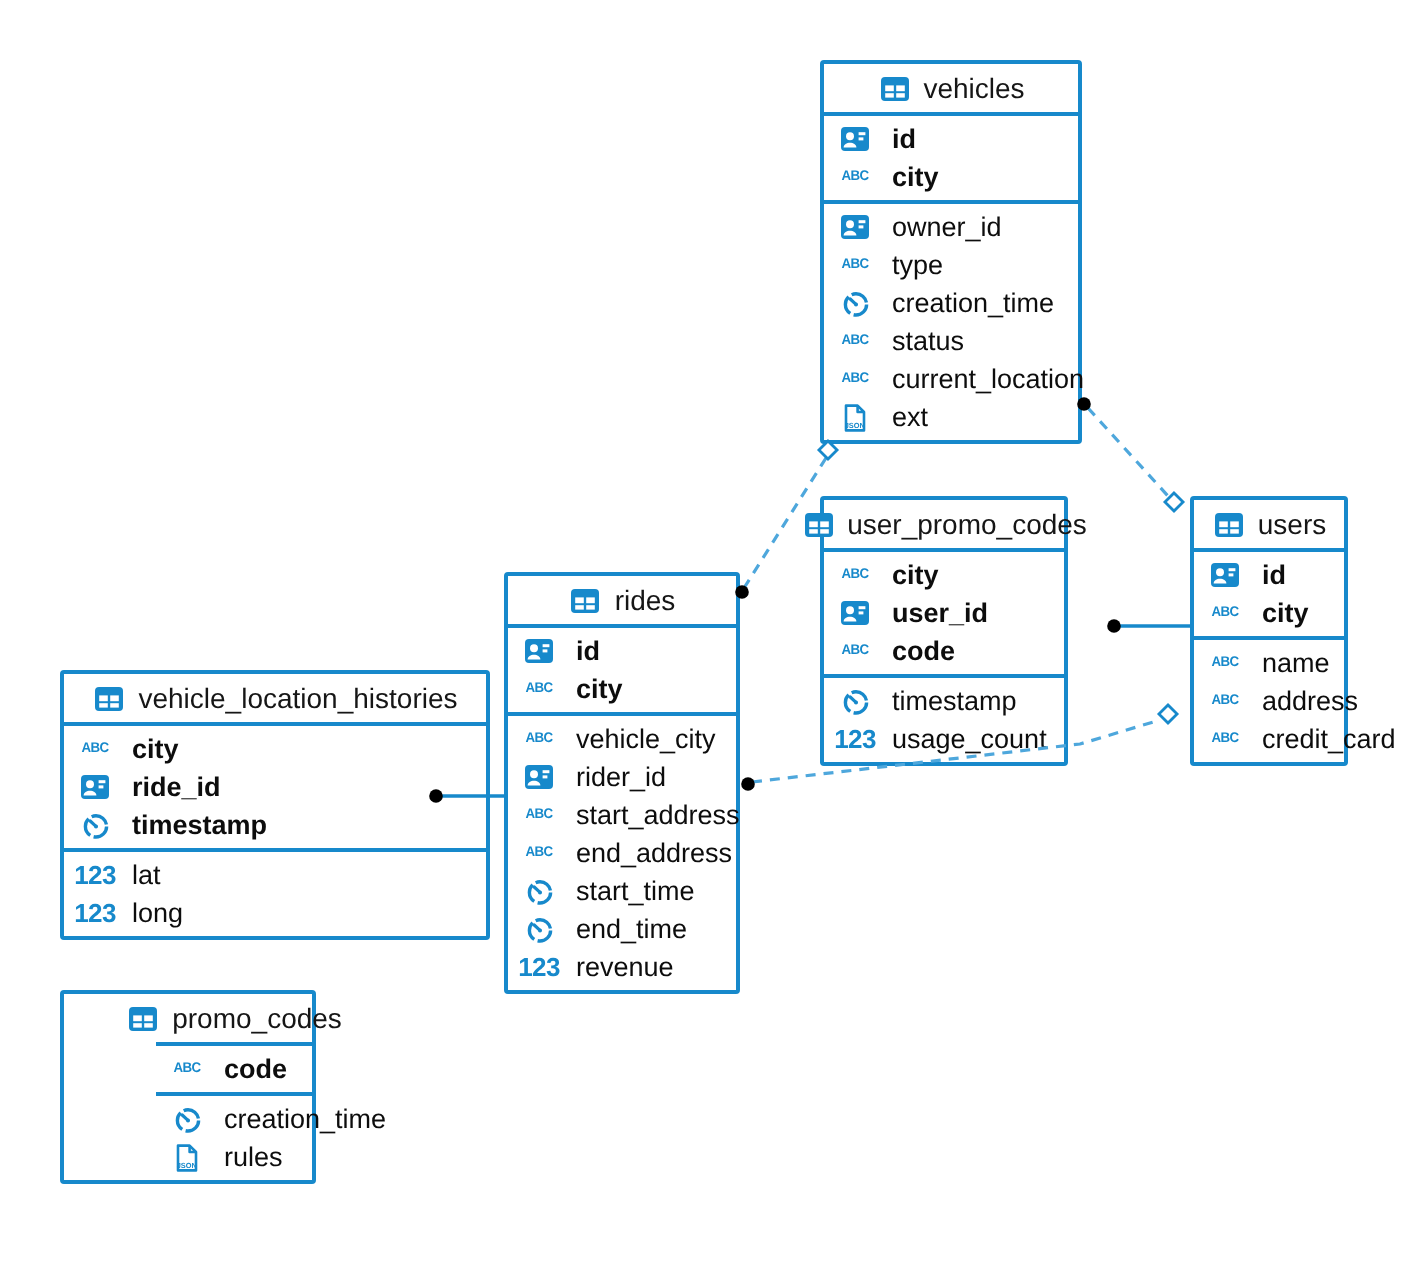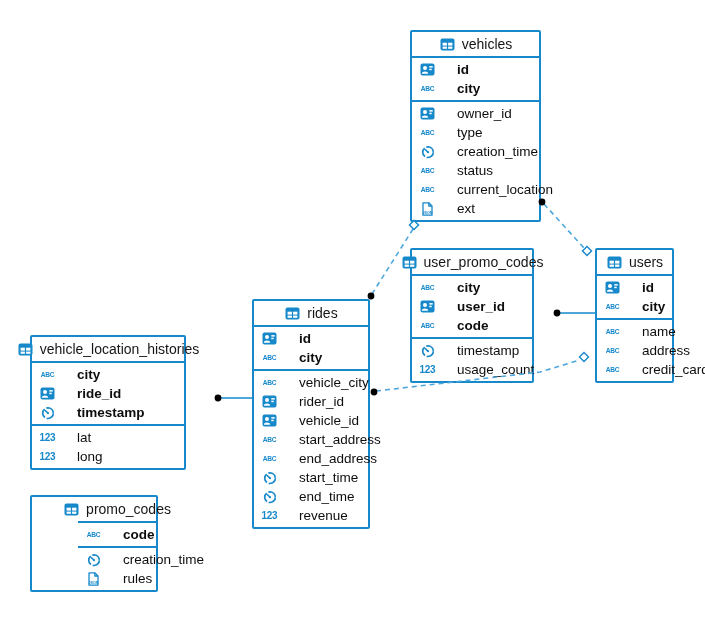--- a/index.html
+++ b/index.html
@@ -7,26 +7,26 @@
   body{width:705px;height:636px;position:relative;font-family:"Liberation Sans",sans-serif;}
   #canvas{position:absolute;left:0;top:0;width:705px;height:636px;background:#fff;overflow:hidden;}
   #wires{position:absolute;left:0;top:0;z-index:5;pointer-events:none;}
   .db-table{position:absolute;z-index:2;background:#fff;border:2px solid var(--accent);
     border-radius:2px;box-sizing:border-box;}
   .tbl-header{display:flex;align-items:center;justify-content:center;gap:6px;
     padding:3px 5px;line-height:18px;border-bottom:2px solid var(--accent);
     font-size:14px;color:#161616;white-space:nowrap;}
   .tbl-section{padding:2px 0;}
   .tbl-section.pk{border-bottom:2px solid var(--accent);}
-  .tbl-row{display:flex;align-items:center;gap:21px;padding:1.5px 7px;
+  .tbl-row{display:flex;align-items:center;gap:10px;padding:1.5px 7px;
     font-size:13.5px;line-height:16px;color:#0d0d0d;white-space:nowrap;}
   .tbl-row.pk-row .lbl{font-weight:700;}
   .ticon{width:17px;min-width:17px;display:inline-flex;justify-content:center;align-items:center;}
   .ticon.txt{color:var(--accent);font-size:7px;font-weight:700;letter-spacing:-0.3px;transform:scaleX(.95);}
-  .ticon.num{color:var(--accent);font-size:10px;font-weight:600;letter-spacing:-0.3px;}
+  .ticon.num{color:var(--accent);font-size:13px;font-weight:600;letter-spacing:-0.3px;}
   .line-solid{stroke:var(--accent);stroke-width:1.7;fill:none;}
   .line-dashed{stroke:var(--dash);stroke-width:1.6;fill:none;stroke-dasharray:5 4;}
   .marker-dot{fill:#000;}
   .marker-diamond{fill:#fff;stroke:var(--accent);stroke-width:1.4;}
 </style>
 </head>
 <body>
 
 <div id="canvas">
   <div class="db-table" style="left: 410px; top: 30px; width: 131px;">
@@ -198,21 +198,21 @@
         <div class="tbl-row ">
           <span class="ticon txt">ABC</span>
           <span class="lbl">address</span>
         </div>
         <div class="tbl-row ">
           <span class="ticon txt">ABC</span>
           <span class="lbl">credit_card</span>
         </div>
       </div>
     </div>
-    <div class="db-table" style="left: 252px; top: 299px; width: 118px;">
+    <div class="db-table" style="left: 252px; top: 286px; width: 118px;">
       <div class="tbl-header">
         <span class="ticon">
           <svg width="15" height="13" viewBox="0 0 15 13">
             <rect x="0.5" y="0.5" width="14" height="12" rx="2" fill="#1789cb"></rect>
             <rect x="2.6" y="4.7" width="4.3" height="2.9" fill="#fff"></rect>
             <rect x="8.1" y="4.7" width="4.3" height="2.9" fill="#fff"></rect>
             <rect x="2.6" y="8.6" width="4.3" height="2.2" fill="#fff"></rect>
             <rect x="8.1" y="8.6" width="4.3" height="2.2" fill="#fff"></rect>
           </svg>
         </span>
@@ -245,32 +245,20 @@
           <span class="ticon">
             <svg width="15" height="13" viewBox="0 0 15 13">
               <rect x="0.5" y="0.5" width="14" height="12" rx="2" fill="#1789cb"></rect>
               <circle cx="5" cy="5.1" r="2" fill="#fff"></circle>
               <path d="M1.8 10.8 C1.8 7.6 8.2 7.6 8.2 10.8 Z" fill="#fff"></path>
               <rect x="9.3" y="3.1" width="3.4" height="1.5" fill="#fff"></rect>
               <rect x="9.3" y="5.7" width="2.4" height="1.5" fill="#fff"></rect>
             </svg>
           </span>
           <span class="lbl">rider_id</span>
-        </div>
-        <div class="tbl-row ">
-          <span class="ticon">
-            <svg width="15" height="13" viewBox="0 0 15 13">
-              <rect x="0.5" y="0.5" width="14" height="12" rx="2" fill="#1789cb"></rect>
-              <circle cx="5" cy="5.1" r="2" fill="#fff"></circle>
-              <path d="M1.8 10.8 C1.8 7.6 8.2 7.6 8.2 10.8 Z" fill="#fff"></path>
-              <rect x="9.3" y="3.1" width="3.4" height="1.5" fill="#fff"></rect>
-              <rect x="9.3" y="5.7" width="2.4" height="1.5" fill="#fff"></rect>
-            </svg>
-          </span>
-          <span class="lbl">vehicle_id</span>
         </div>
         <div class="tbl-row ">
           <span class="ticon txt">ABC</span>
           <span class="lbl">start_address</span>
         </div>
         <div class="tbl-row ">
           <span class="ticon txt">ABC</span>
           <span class="lbl">end_address</span>
         </div>
         <div class="tbl-row ">
@@ -292,21 +280,21 @@
             </svg>
           </span>
           <span class="lbl">end_time</span>
         </div>
         <div class="tbl-row ">
           <span class="ticon num">123</span>
           <span class="lbl">revenue</span>
         </div>
       </div>
     </div>
-    <div class="db-table" style="left: 30px; top: 335px; width: 156px; text-align: right;">
+    <div class="db-table" style="left: 30px; top: 335px; width: 215px; text-align: right;">
       <div class="tbl-header">
         <span class="ticon">
           <svg width="15" height="13" viewBox="0 0 15 13">
             <rect x="0.5" y="0.5" width="14" height="12" rx="2" fill="#1789cb"></rect>
             <rect x="2.6" y="4.7" width="4.3" height="2.9" fill="#fff"></rect>
             <rect x="8.1" y="4.7" width="4.3" height="2.9" fill="#fff"></rect>
             <rect x="2.6" y="8.6" width="4.3" height="2.2" fill="#fff"></rect>
             <rect x="8.1" y="8.6" width="4.3" height="2.2" fill="#fff"></rect>
           </svg>
         </span>

